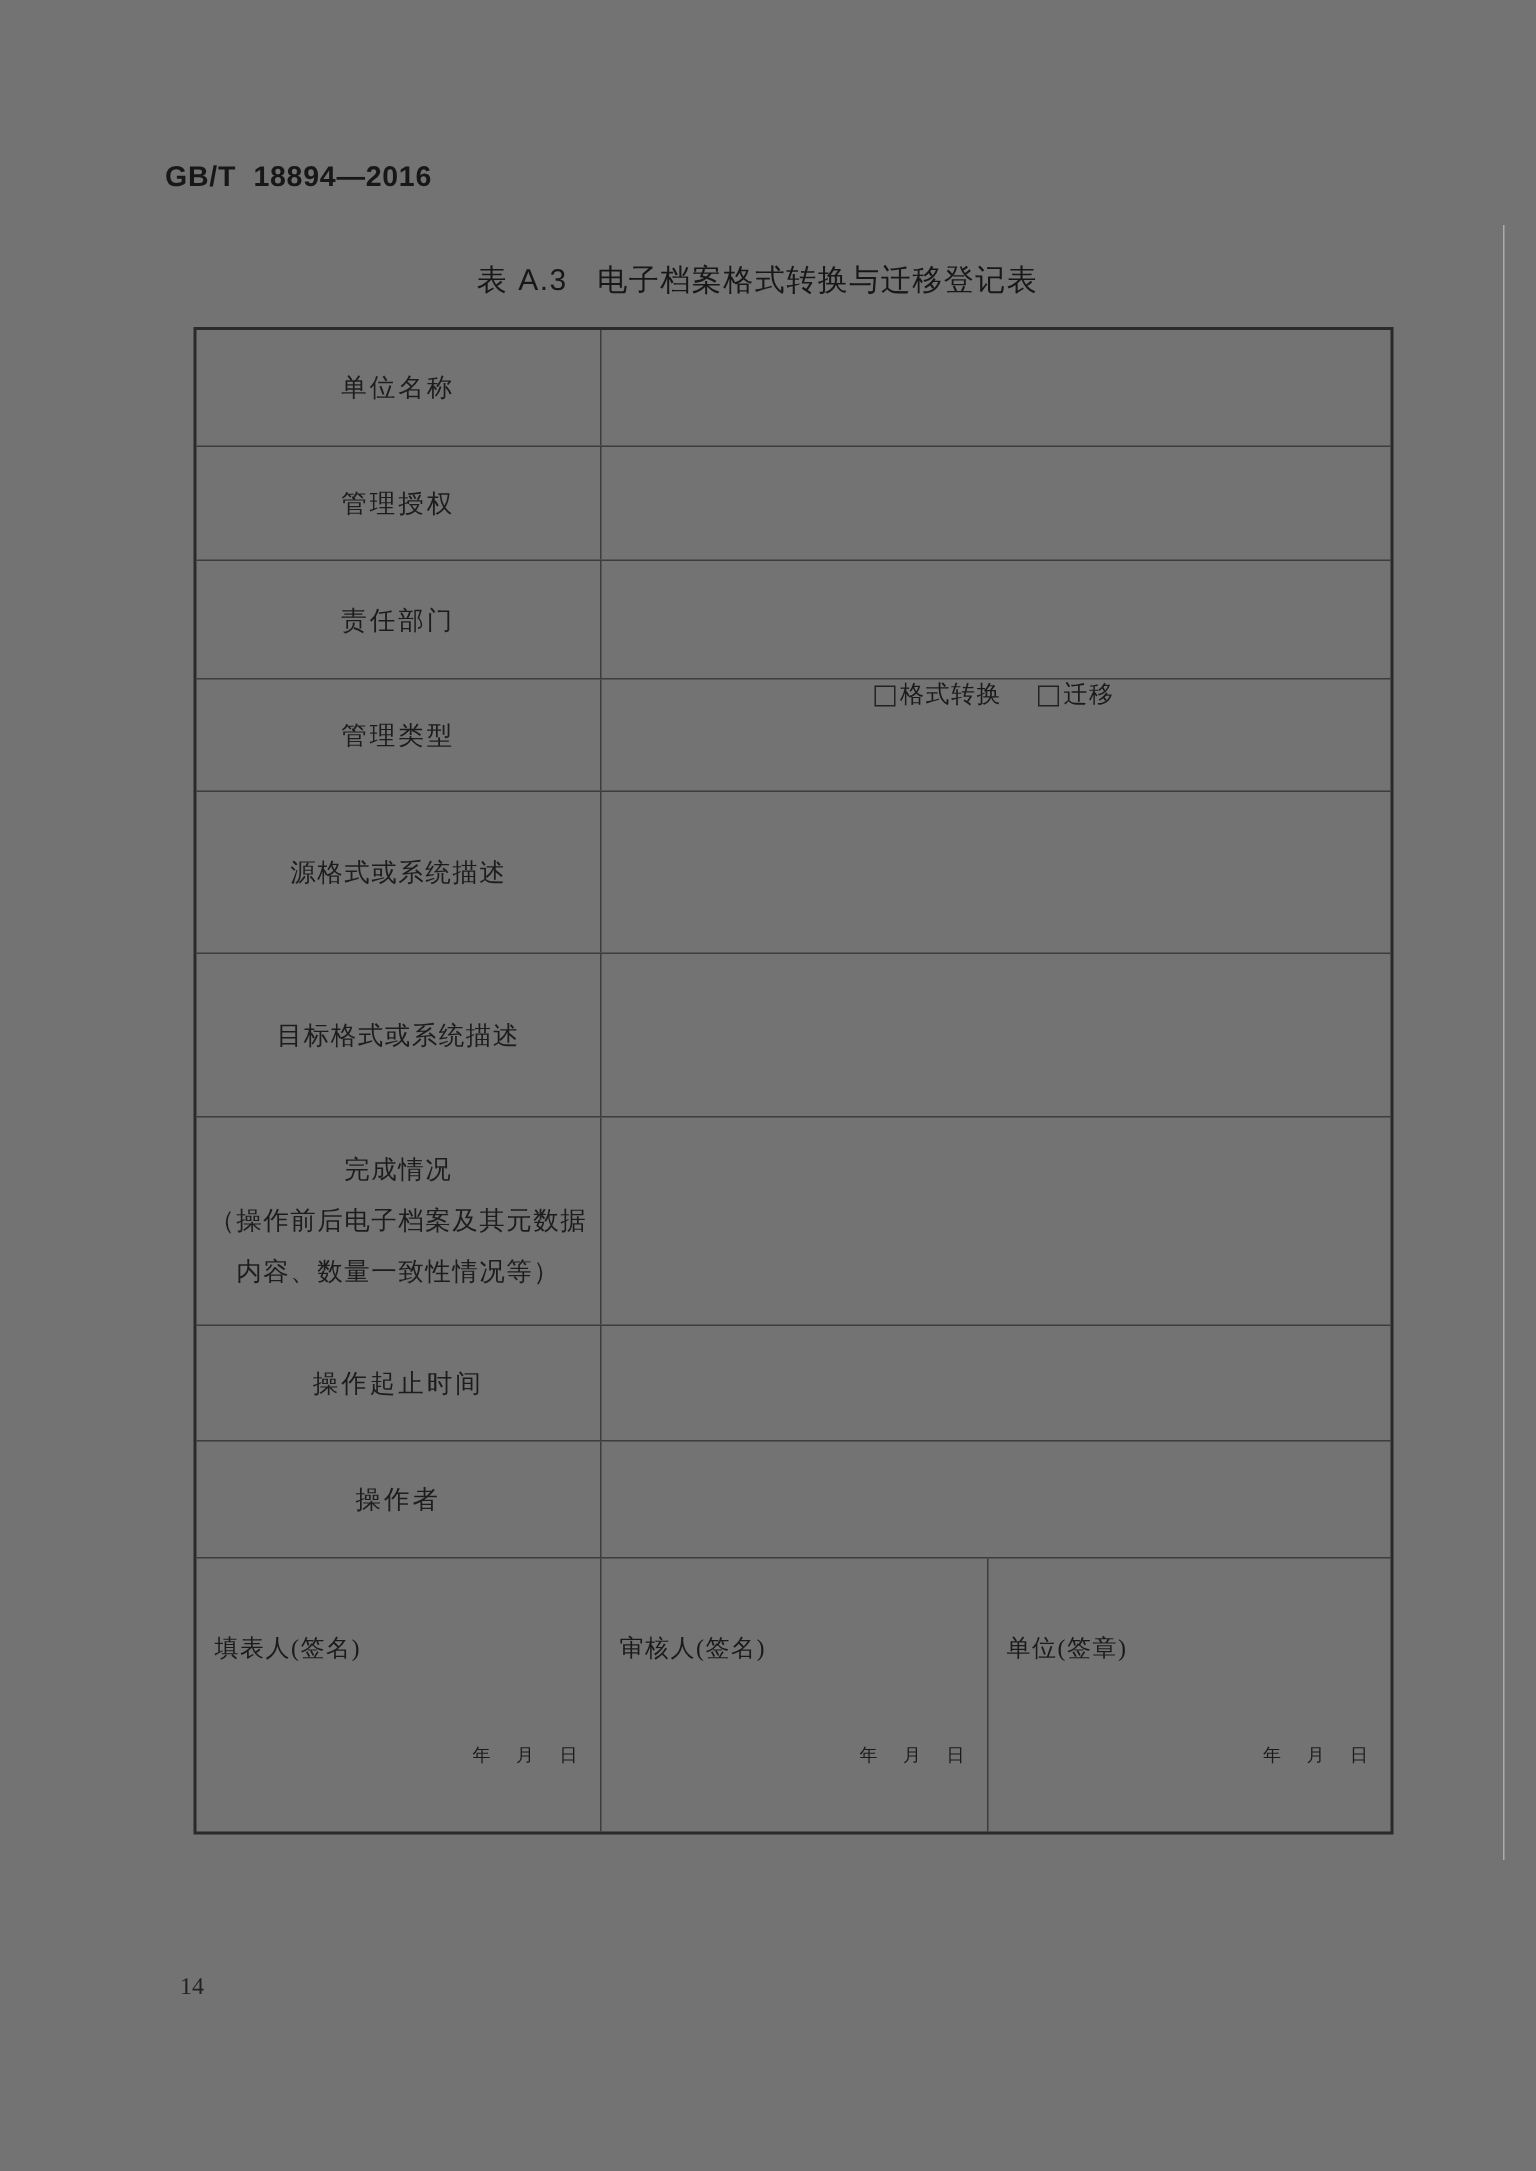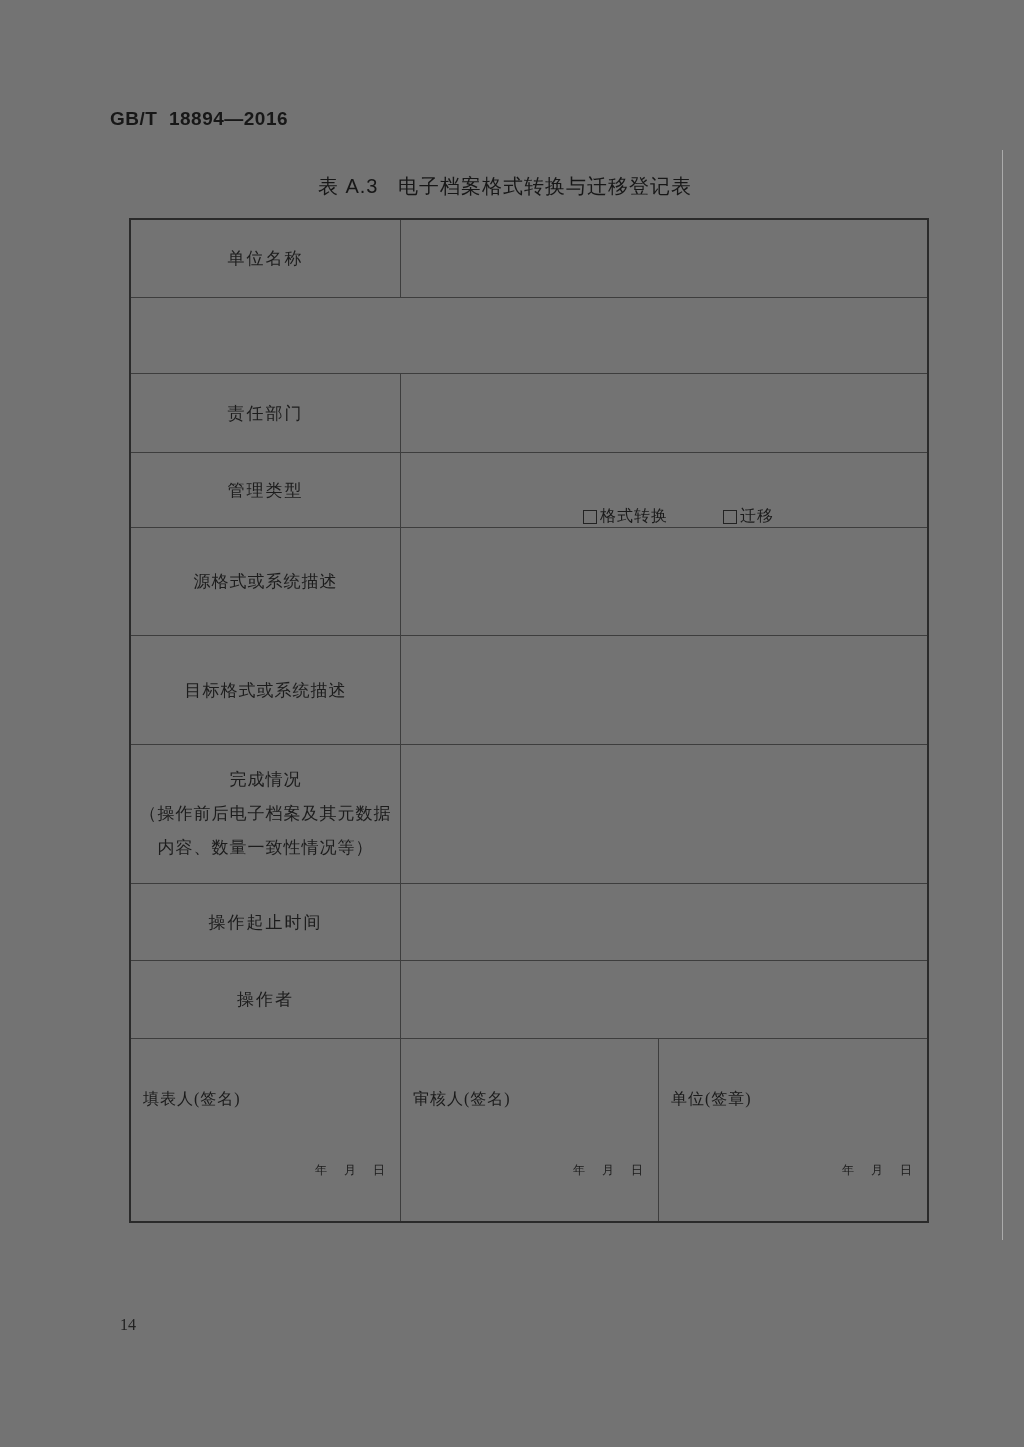--- a/index.html
+++ b/index.html
@@ -74,23 +74,23 @@
   }
   .label-cell.long { letter-spacing: 1px; }
   .value-cell {
     flex: 1;
     box-sizing: border-box;
   }
   .mline { line-height: 34px; letter-spacing: 1px; }
   .type-options {
     flex: 1;
     display: flex;
-    align-items: flex-end;
+    align-items: flex-start;
     padding-left: 182px;
-    gap: 55px;
+    gap: 24px;
     font-size: 16px;
     letter-spacing: 1px;
   }
   .chk-option { display: inline-flex; align-items: center; }
   .chk-box {
     width: 14px;
     height: 14px;
     border: 1px solid #222;
     box-sizing: border-box;
     margin-right: 3px;
@@ -148,20 +148,21 @@
   <div class="doc-title">表 A.3   电子档案格式转换与迁移登记表</div>
 
   <div class="form-table">
 
     <div class="trow first" style="height:77px">
       <div class="label-cell">单位名称</div>
       <div class="value-cell"></div>
     </div>
 
     <div class="trow" style="height:76px">
+      <div class="label-cell">管理授权</div>
       <div class="value-cell"></div>
     </div>
 
     <div class="trow" style="height:79px">
       <div class="label-cell">责任部门</div>
       <div class="value-cell"></div>
     </div>
 
     <div class="trow" style="height:75px">
       <div class="label-cell">管理类型</div>

